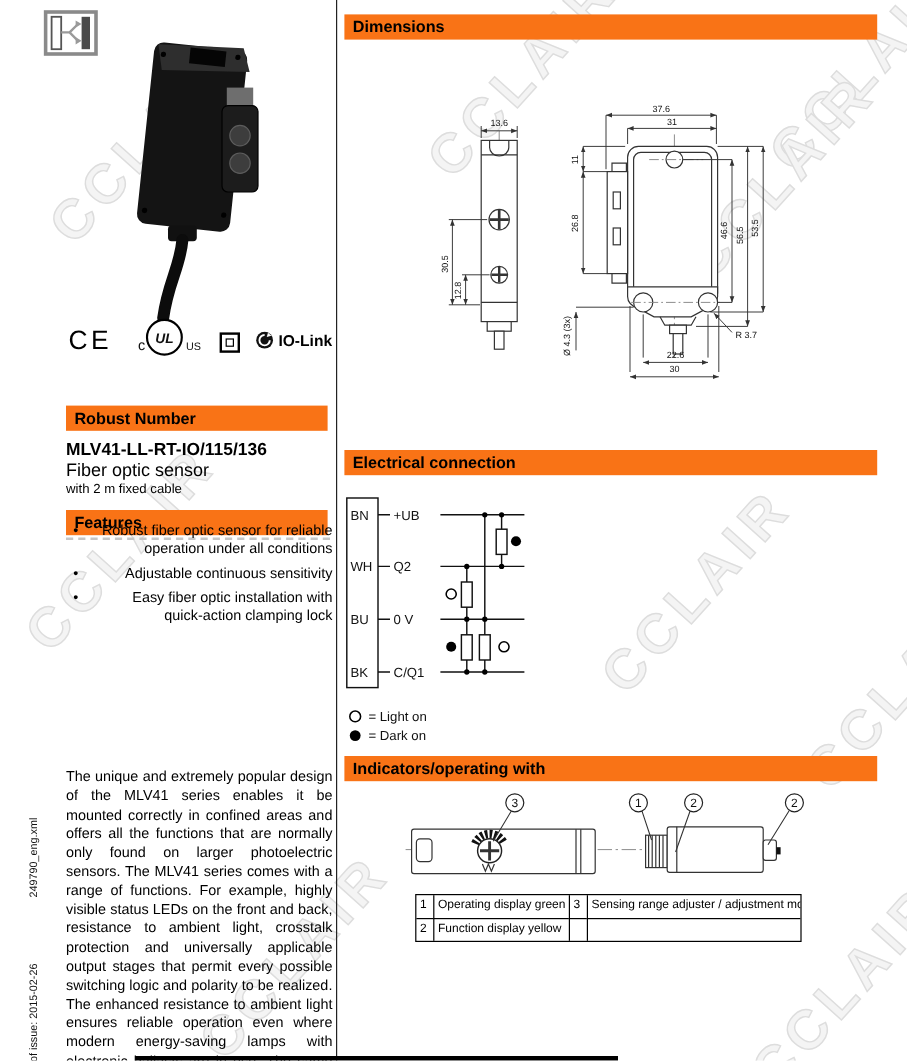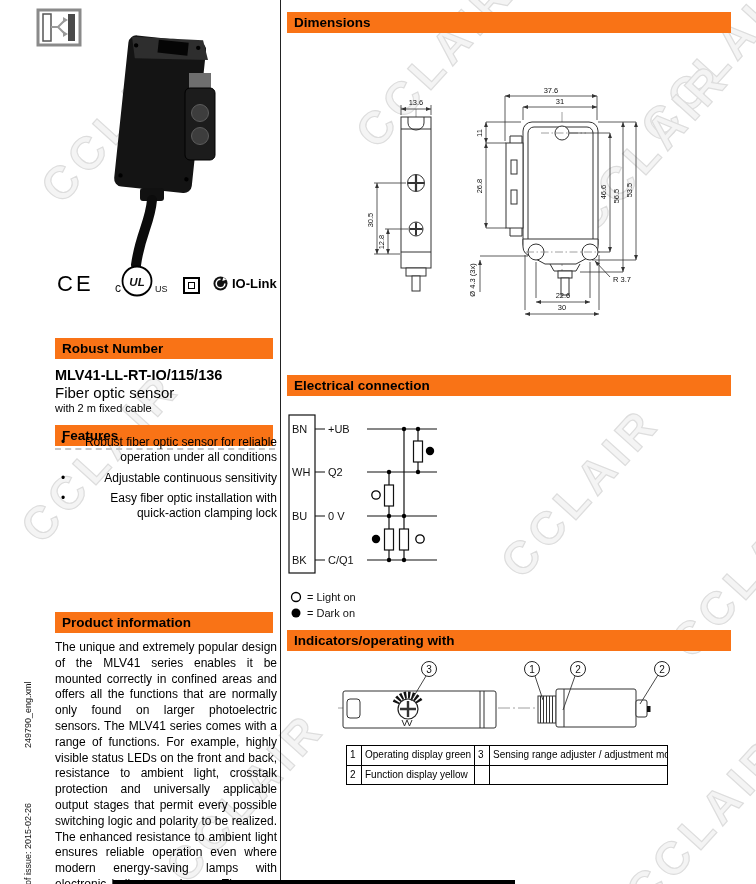--- a/index.html
+++ b/index.html
@@ -116,21 +116,20 @@
   <div class="z model-cable">with 2 m fixed cable</div>
 
   <div class="z sec-hdr hdr-left" style="top:425px">Features</div>
   <div class="z dashed-rule"></div>
   <ul class="z features">
     <li>Robust fiber optic sensor for reliable operation under all conditions</li>
     <li>Adjustable continuous sensitivity</li>
     <li>Easy fiber optic installation with quick-action clamping lock</li>
   </ul>
 
-  <div class="z sec-hdr hdr-left" style="top:612px">Product information</div>
   <div class="z para">The unique and extremely popular design of the MLV41 series enables it be mounted correctly in confined areas and offers all the functions that are normally only found on larger photoelectric sensors. The MLV41 series comes with a range of functions. For example, highly visible status LEDs on the front and back, resistance to ambient light, crosstalk protection and universally applicable output stages that permit every possible switching logic and polarity to be realized. The enhanced resistance to ambient light ensures reliable operation even where modern energy-saving lamps with electronic ballasts are in use. The same applies where multiple devices are present, i.e. the use of a number of sensors in the same vicinity causes no problems.</div>
 
   <div class="z sidebar-note">
     <span>of issue: 2015-02-26</span><span class="file">249790_eng.xml</span>
   </div>
 
   <div class="z edge-bar"></div>
 
   <div class="z sec-hdr hdr-right" style="top:12px">Dimensions</div>
 

